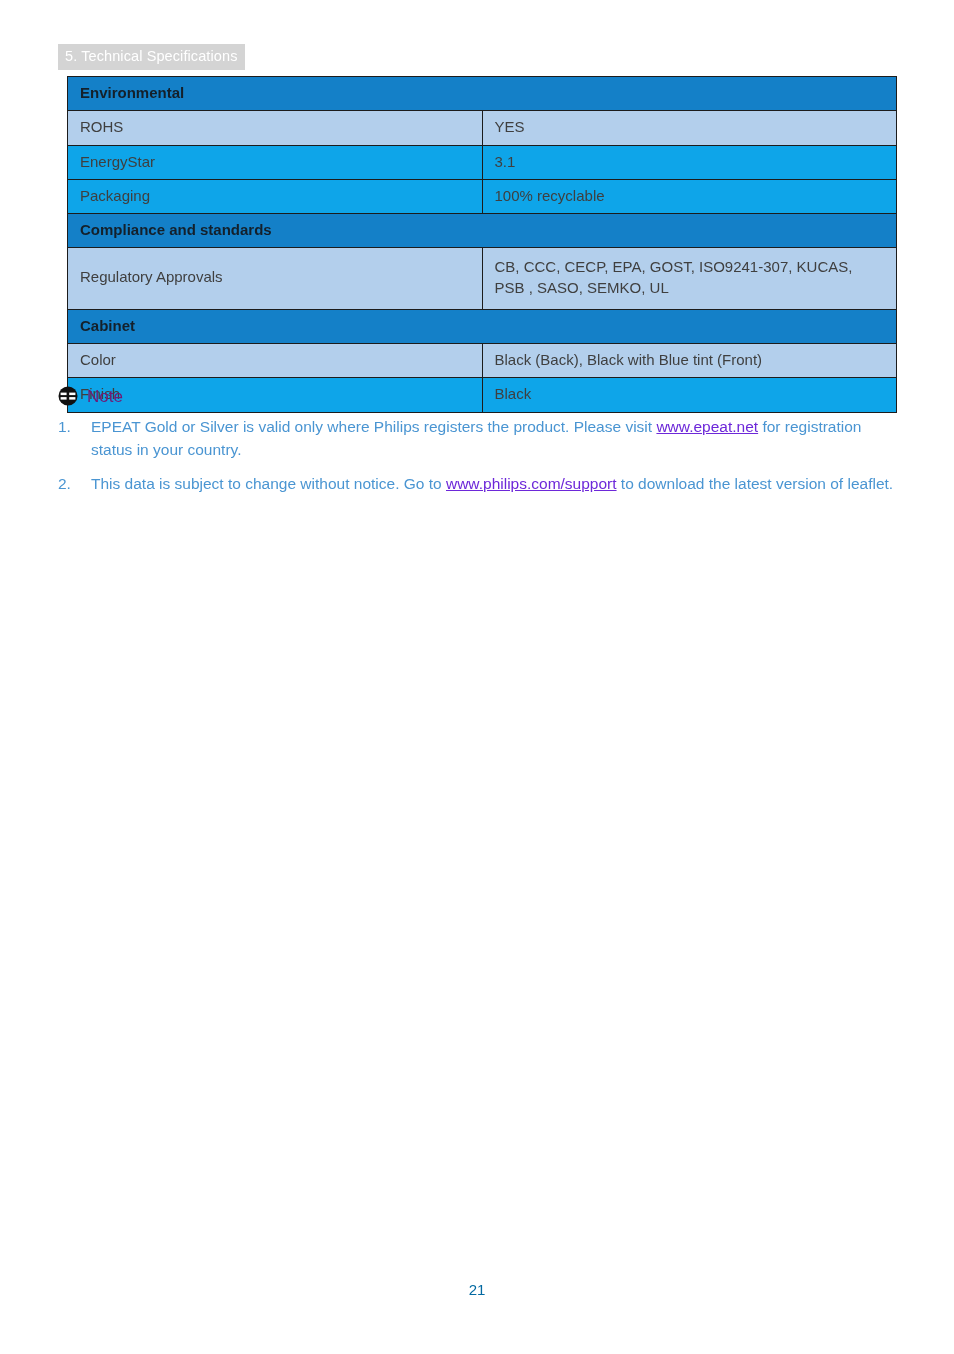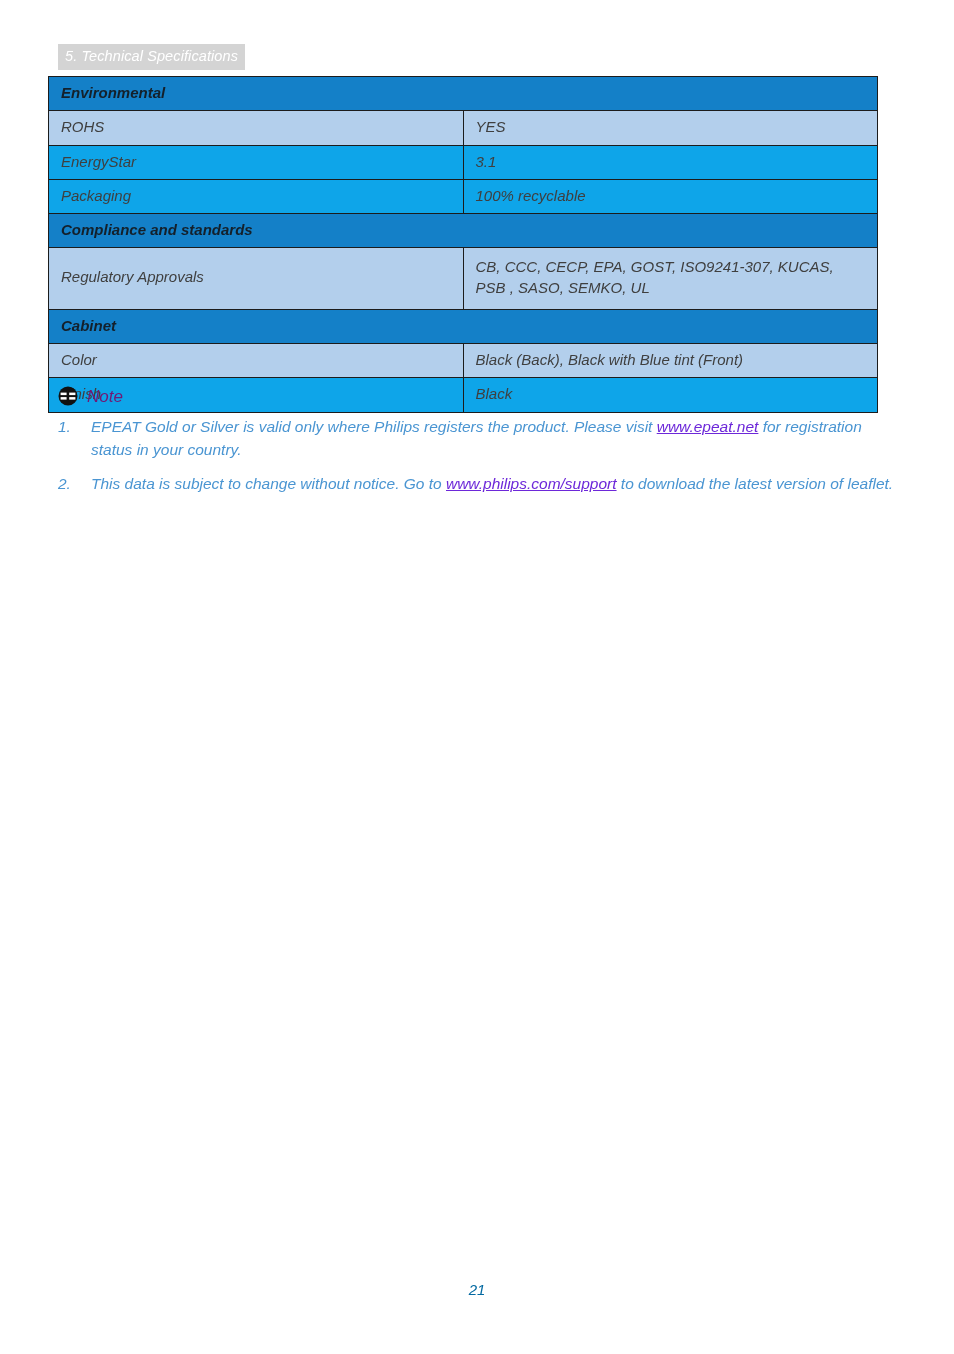--- a/index.html
+++ b/index.html
@@ -14,41 +14,40 @@
     color: #3f3f3f;
     position: relative;
     overflow: hidden;
   }
 
   .page {
     position: relative;
     width: 954px;
     height: 1056px;
     box-sizing: border-box;
-    font-style: italic;
   }
 
   
   .section-header {
     position: absolute;
     left: 58px;
     top: 44px;
     background: #d4d4d4;
     color: #ffffff;
     font-size: 14.5px;
     line-height: 1;
     padding: 5px 7px 6px 7px;
     letter-spacing: 0.1px;
     white-space: nowrap;
   }
 
   
   .spec-table {
     position: absolute;
-    left: 48px;
+    left: 67px;
     top: 76px;
     width: 830px;
     border-collapse: collapse;
     table-layout: fixed;
     font-size: 15px;
   }
   .spec-table td {
     border: 1px solid #1c1c1c;
     padding: 6px 12px 7px 12px;
     vertical-align: middle;

